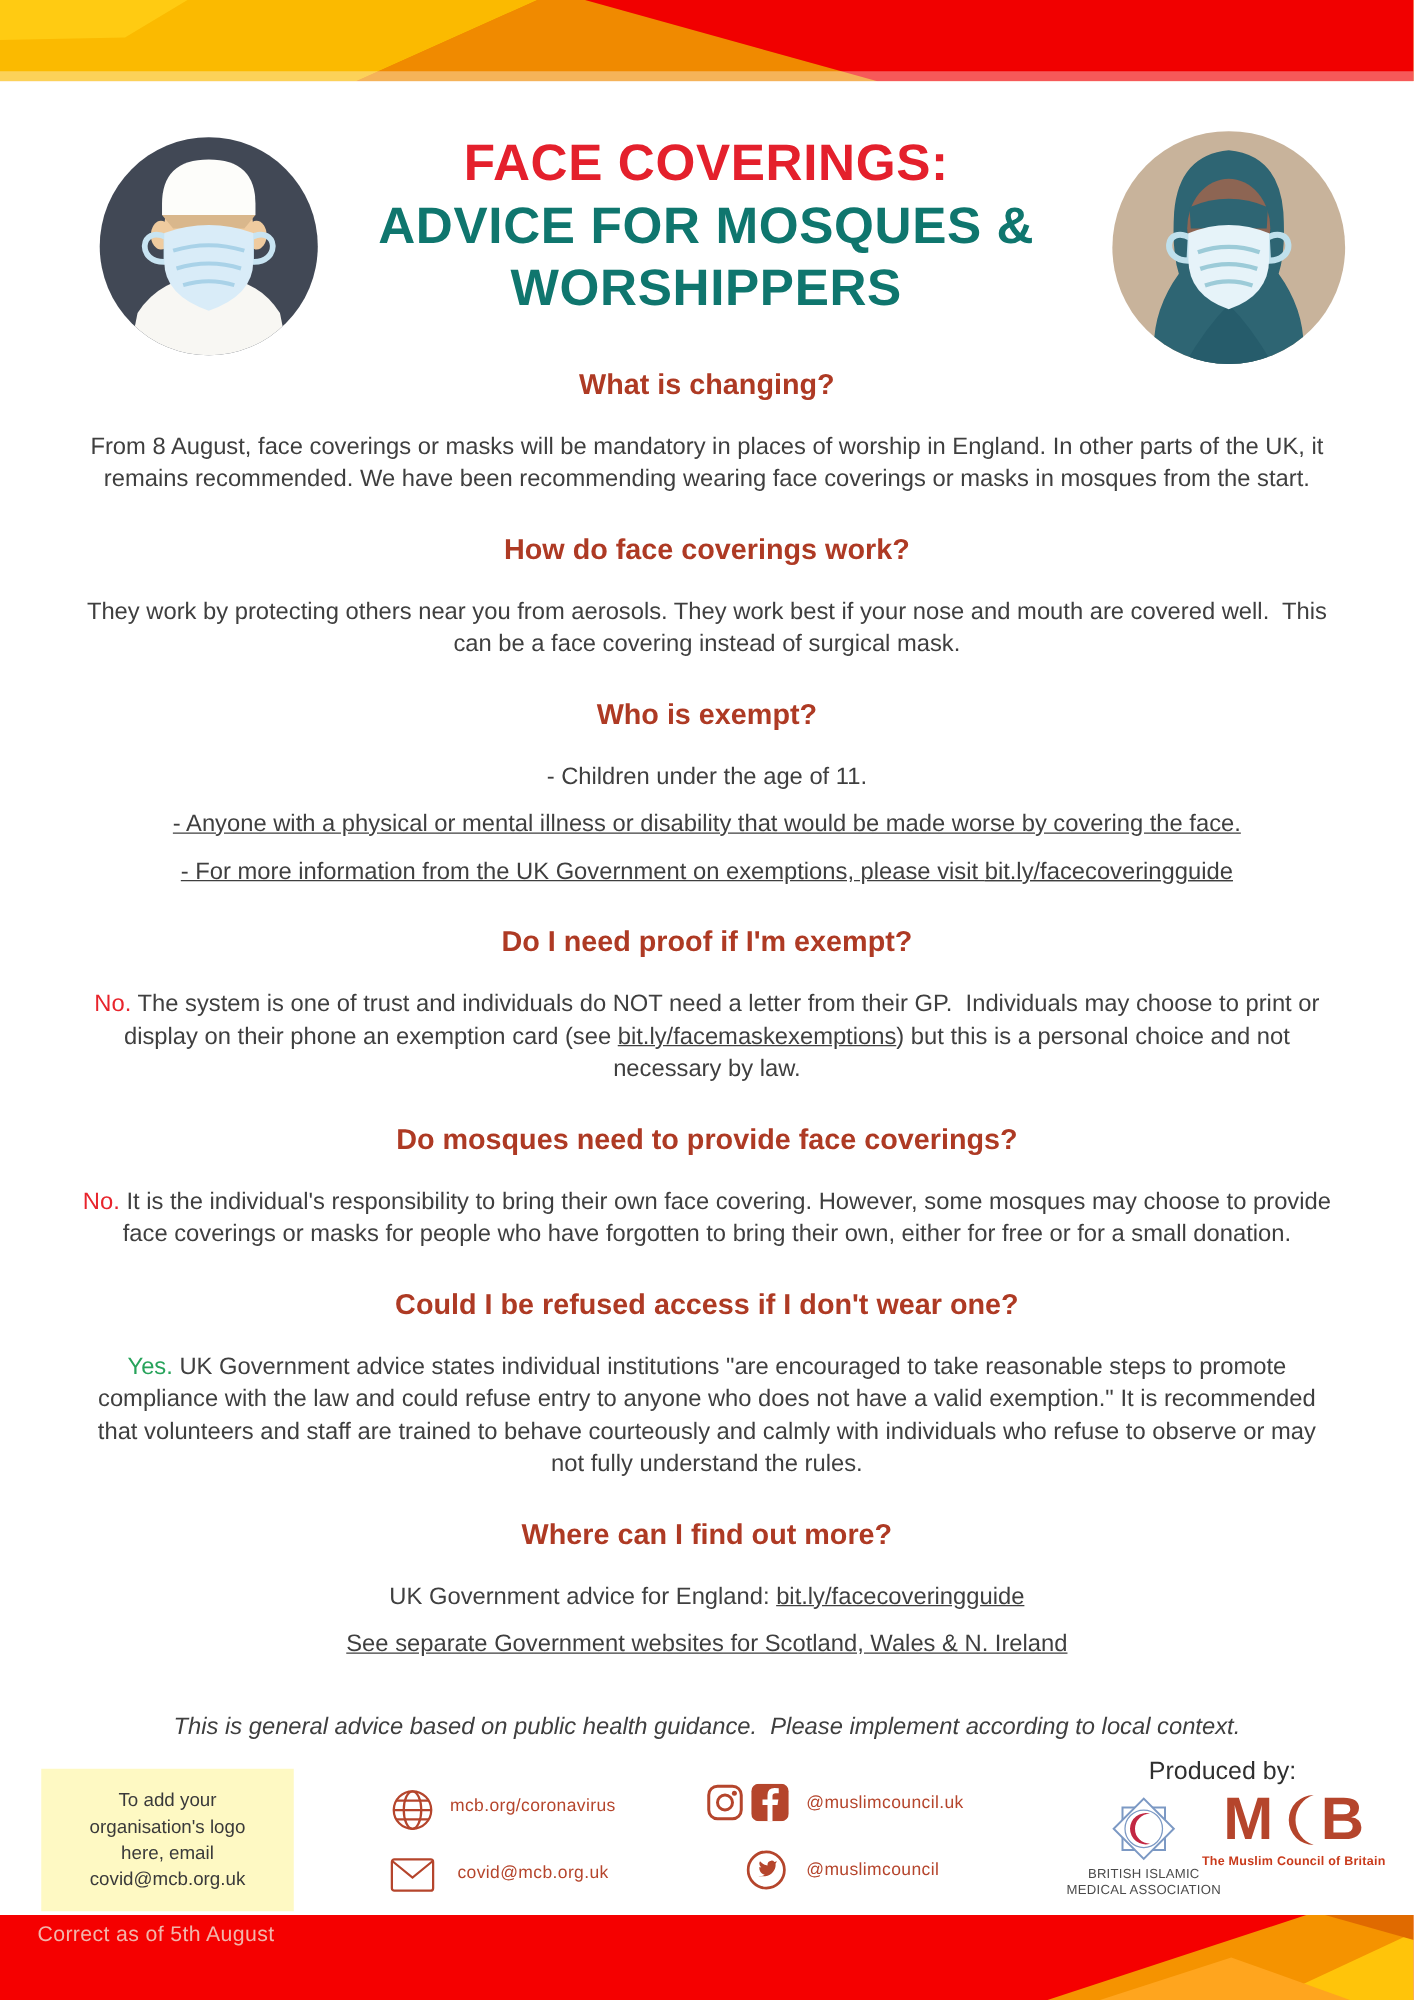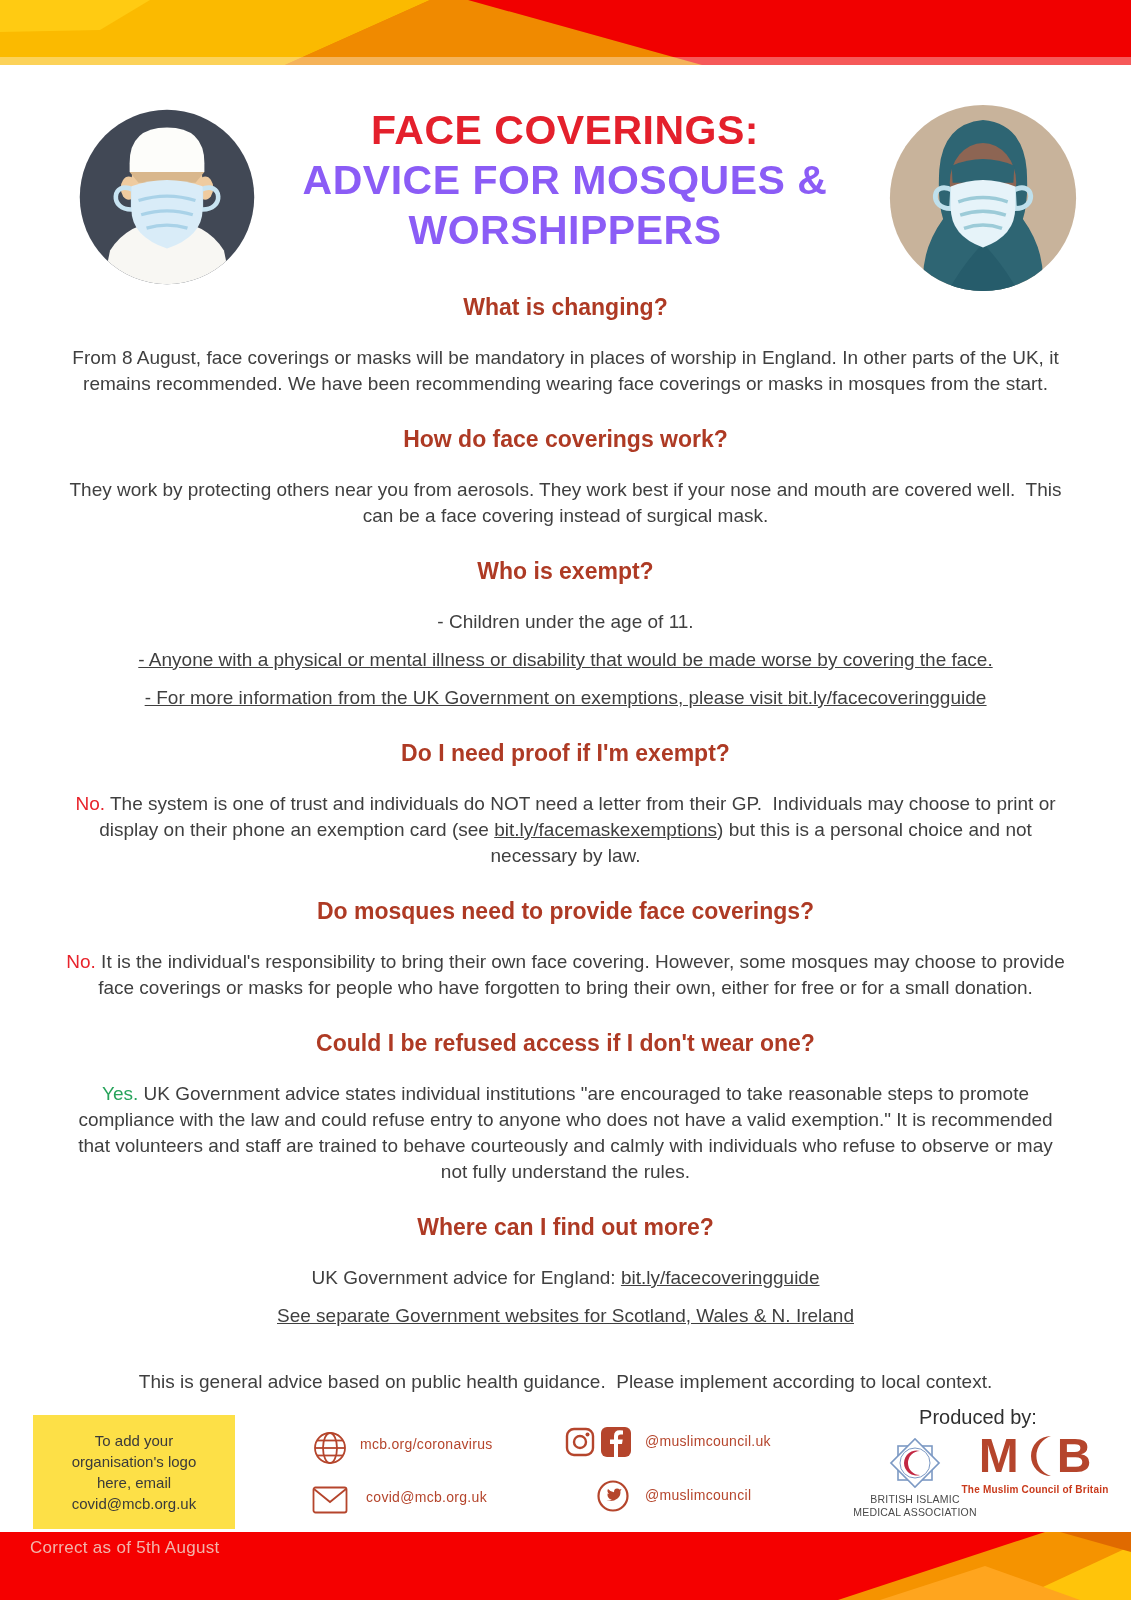--- a/index.html
+++ b/index.html
@@ -13,42 +13,42 @@
   
   .header{position:absolute;top:95px;left:0;width:1131px;height:220px;}
   .avatar{position:absolute;display:block;}
   .avatar.male{left:78px;top:8px;width:178px;height:188px;}
   .avatar.female{left:888px;top:5px;width:190px;height:196px;}
   .title-block{
     position:absolute;left:255px;top:10px;width:620px;text-align:center;
     font-weight:bold;font-size:41px;line-height:1.22;letter-spacing:.5px;
   }
   .title-red{color:#E4202C;}
-  .title-blue{color:#8b5cf6;}
+  .title-blue{color:#0f766e;}
   
   .content{position:absolute;top:295px;left:65px;width:1001px;text-align:center;}
   .sec-heading{
     margin:30px 0 0 0;font-size:23px;font-weight:bold;color:#AE3A24;line-height:25px;
   }
   .sec-heading:first-child{margin-top:0;}
   .sec-body{
     margin:25px 0 0 0;font-size:19px;line-height:26px;color:#3F3F3F;white-space:pre-wrap;
   }
   .sec-body.tight{margin:12px;text-decoration:underline;}
   .answer-no{color:#E8242C;}
   .answer-yes{color:#27A35B;}
   .inline-link{color:#3F3F3F;text-decoration:underline;cursor:pointer;}
   .note{
     position:absolute;top:1352px;left:65px;width:1001px;text-align:center;
-    font-size:19px;color:#3F3F3F;white-space:pre-wrap;
+    font-size:19px;font-style:italic;color:#3F3F3F;white-space:pre-wrap;
   }
   
   .footer{position:absolute;top:1400px;left:0;width:1131px;height:135px;}
   .logo-placeholder{
-    position:absolute;left:33px;top:15px;width:202px;height:114px;background:#fde047;
+    position:absolute;left:33px;top:15px;width:202px;height:114px;background:#fef9c3;
     display:flex;align-items:center;justify-content:center;text-align:center;
     font-size:15px;line-height:1.4;color:#3a3a3a;padding:0;box-sizing:border-box;
   }
   .logo-placeholder span{display:block;width:160px;}
   .footer-icon{position:absolute;display:block;}
   .contact-text{position:absolute;font-size:14px;color:#B5452C;letter-spacing:.3px;}
   .produced-label{
     position:absolute;left:845px;top:6px;width:266px;text-align:center;
     font-size:20px;color:#2F2F2F;
   }

